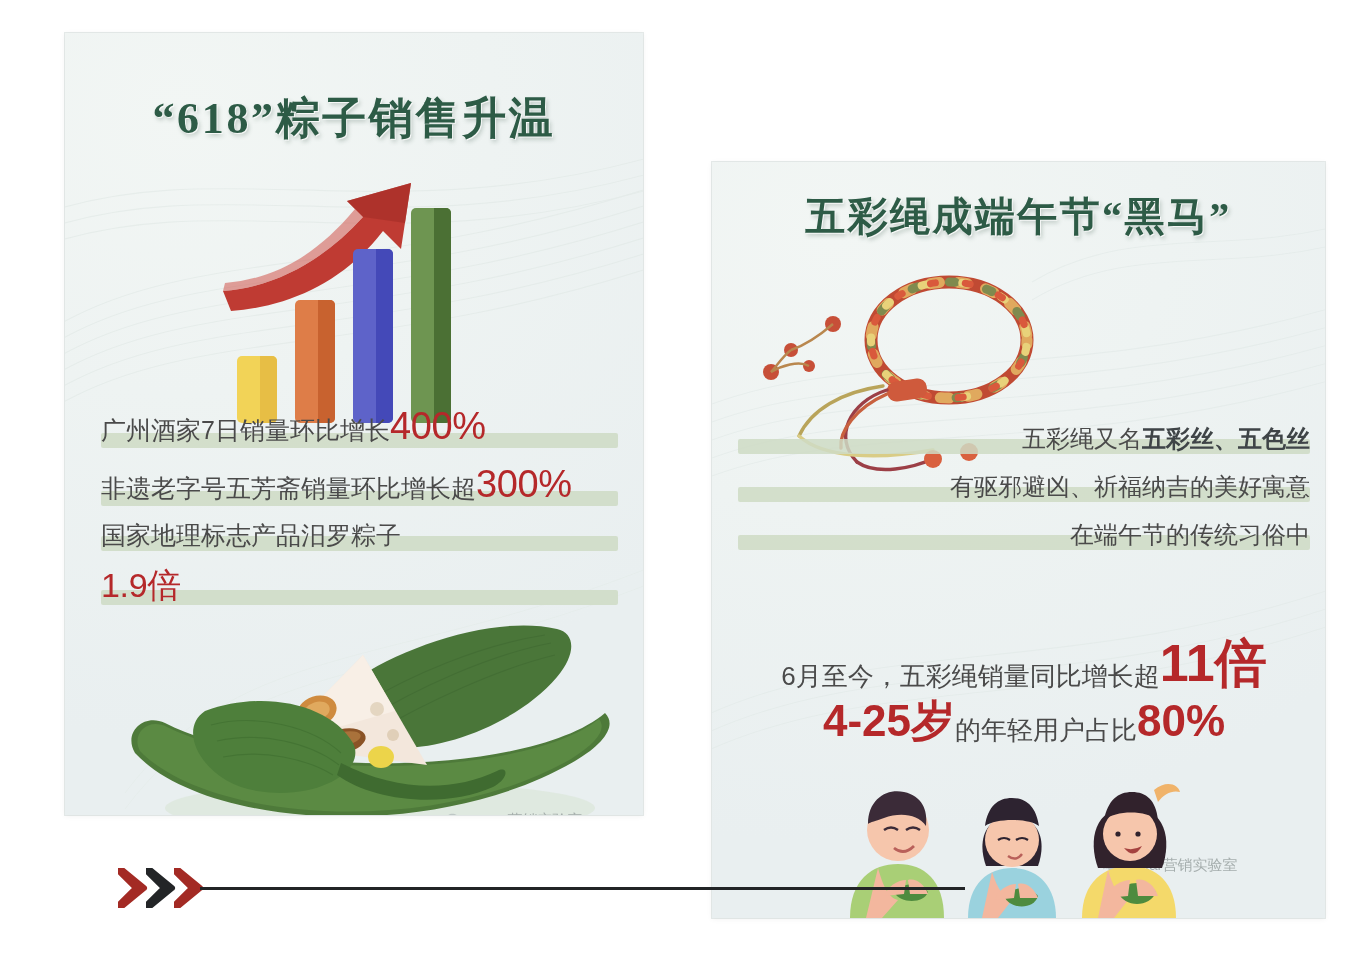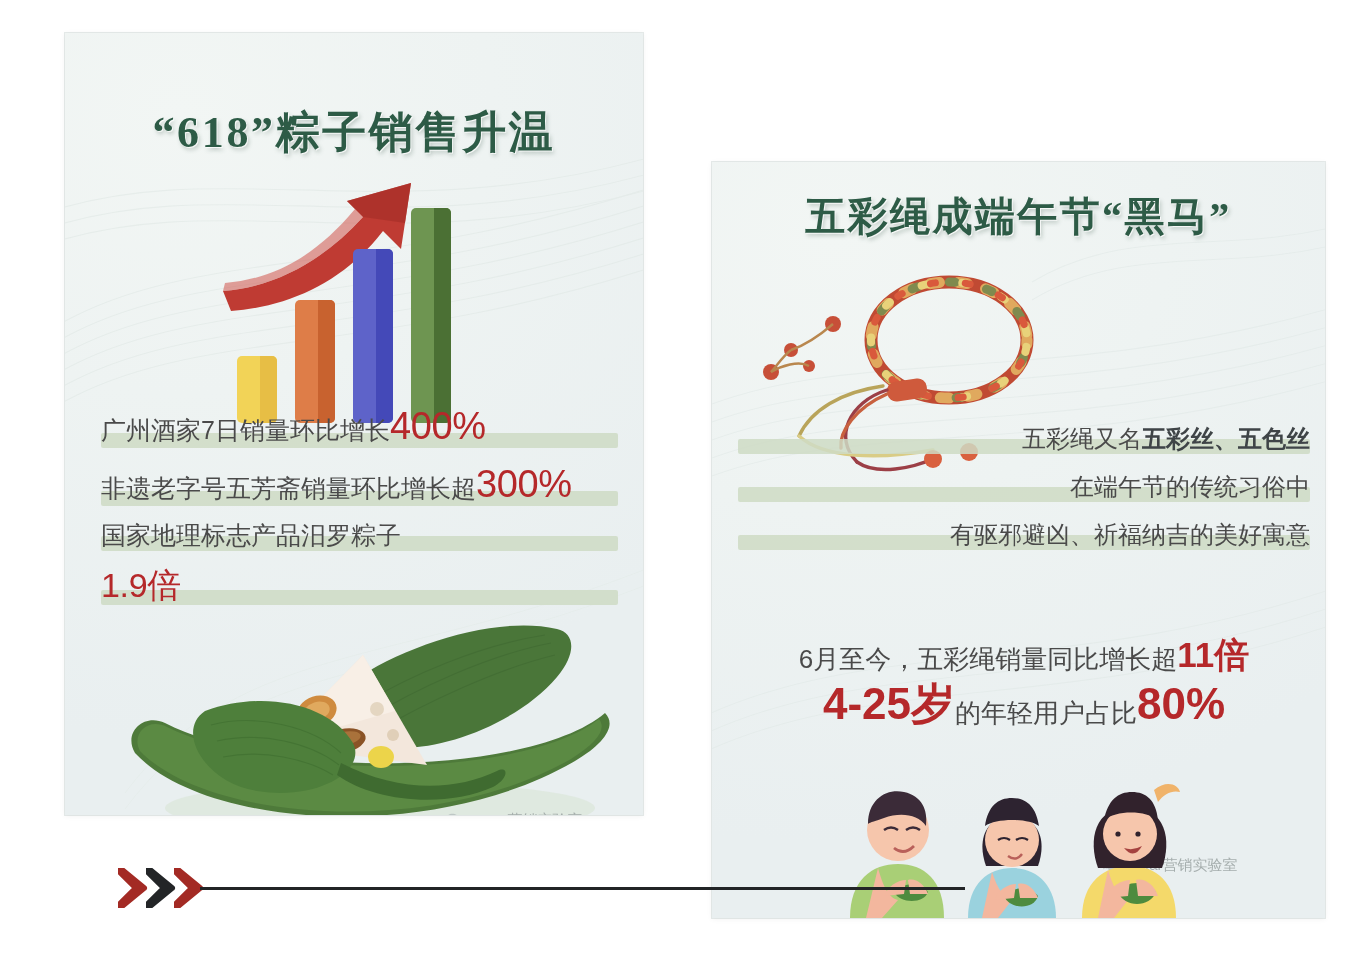--- a/index.html
+++ b/index.html
@@ -27,21 +27,21 @@
   #poster-right{left:712px;top:162px;width:613px;height:756px;}
 
   
   .poster-title{
     position:absolute;left:0;right:0;text-align:center;
     font-family:"Liberation Serif","DejaVu Serif",serif;
     font-weight:700;color:#2d5b46;letter-spacing:.06em;
     text-shadow:1px 1px 0 rgba(255,255,255,.8), 2px 3px 4px rgba(60,90,75,.28);
     white-space:nowrap;
   }
-  #title-left{top:70px;font-size:44px;}
+  #title-left{top:56px;font-size:44px;}
   #title-right{top:27px;font-size:40px;}
 
   
   .chartwrap{position:absolute;left:150px;top:140px;width:290px;height:250px;}
   .bars{position:absolute;left:22px;bottom:0;width:250px;height:215px;
         display:flex;align-items:flex-end;gap:18px;}
   .bar{width:40px;border-radius:5px;position:relative;overflow:hidden;}
   .bar i{position:absolute;top:0;bottom:0;right:0;width:42%;display:block;}
   .arrow-svg{position:absolute;left:0;top:-8px;width:290px;height:160px;}
 
@@ -66,21 +66,21 @@
 
   
   .bracelet{position:absolute;left:25px;top:100px;width:330px;height:230px;}
   #lines-right{left:18px;top:265px;width:580px;}
   .line.r{justify-content:flex-end;font-size:24px;margin-bottom:24px;}
   .line.r .hl{left:auto;right:0;width:100%;}
   .b-green{font-weight:700;color:#3f4447;}
 
   #lines-right2{left:8px;top:475px;width:600px;}
   .line.r2{justify-content:center;font-size:26px;margin-bottom:10px;align-items:flex-end;}
-  .redbig{color:#b5282a;font-weight:700;font-size:35px;}
+  .redbig{color:#b5282a;font-weight:700;font-size:52px;}
   .redbig.xl{font-size:44px;}
 
   .people{position:absolute;left:120px;bottom:0;width:400px;height:150px;}
 
   
   .watermark{
     position:absolute;display:flex;align-items:center;gap:6px;
     color:#9aa3a2;font-size:15px;opacity:.85;white-space:nowrap;
   }
   #wm-left{left:380px;top:778px;}
@@ -269,25 +269,25 @@
     </svg>
 
     <div class="lines" id="lines-right">
       <div class="line r">
         <span class="hl"></span>
         <span>五彩绳又名</span>
         <span class="b-green">五彩丝、五色丝</span>
       </div>
       <div class="line r">
         <span class="hl"></span>
+        <span>有驱邪避凶、祈福纳吉的美好寓意</span>
+      </div>
+      <div class="line r">
+        <span class="hl"></span>
         <span>在端午节的传统习俗中</span>
-      </div>
-      <div class="line r">
-        <span class="hl"></span>
-        <span>有驱邪避凶、祈福纳吉的美好寓意</span>
       </div>
     </div>
 
     <div class="lines" id="lines-right2">
       <div class="line r2">
         <span>6月至今，五彩绳销量同比增长超 </span>
         <span class="redbig">11倍</span>
       </div>
       <div class="line r2">
         <span class="redbig xl">4-25岁</span>

